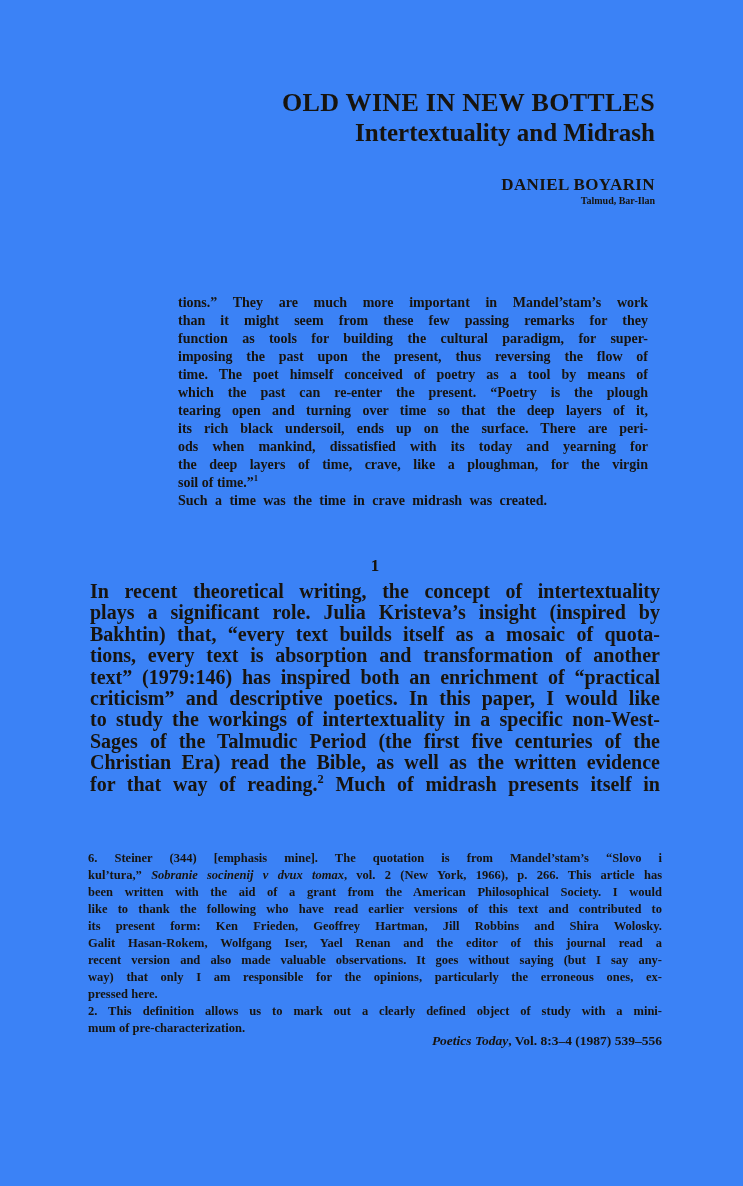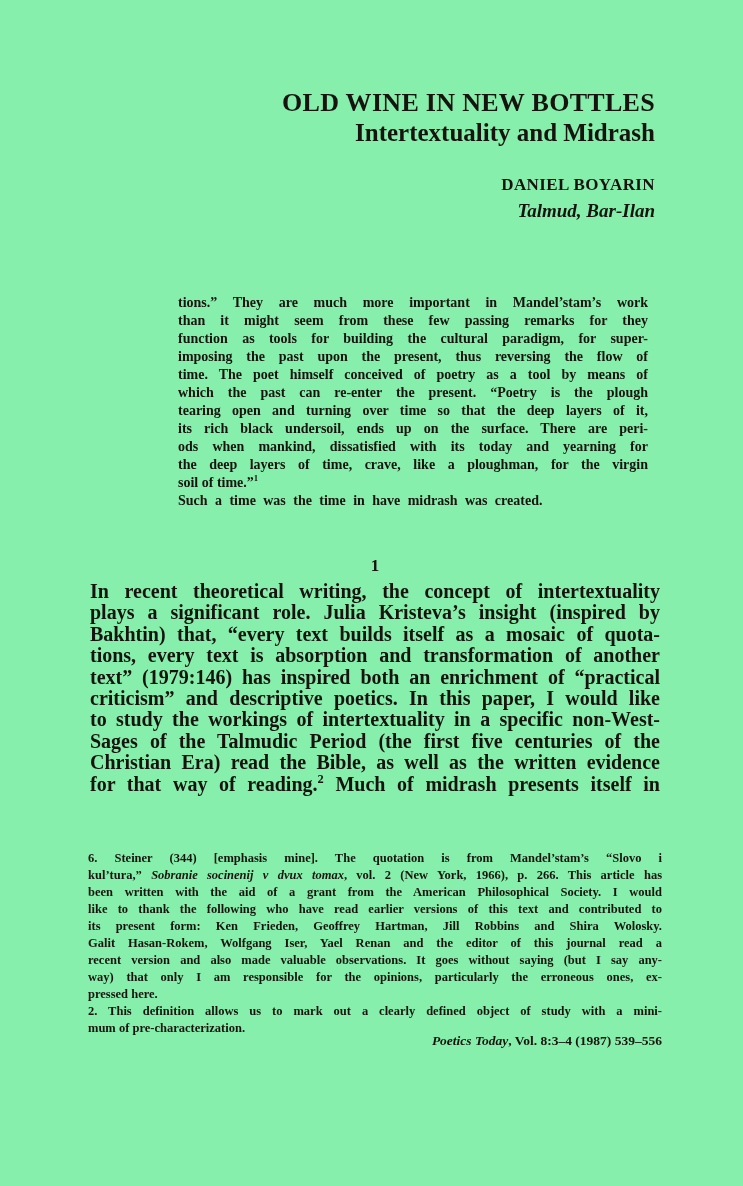--- a/index.html
+++ b/index.html
@@ -5,21 +5,21 @@
   html, body {
     margin: 0;
     padding: 0;
     background: #e8e8e8;
   }
   #page {
     position: relative;
     width: 743px;
     height: 1186px;
     margin: 0 auto;
-    background: #86efac;
+    background: #3b82f6;
     color: #17140f;
     font-family: "Liberation Serif", "DejaVu Serif", serif;
     font-weight: bold;
     overflow: hidden;
   }
   
   .header {
     position: absolute;
     top: 88px;
     right: 88px;
@@ -41,23 +41,21 @@
     top: 175px;
     right: 88px;
     text-align: right;
   }
   .author {
     font-size: 17px;
     letter-spacing: 0.4px;
     white-space: nowrap;
   }
   .affiliation {
-    font-size: 19px;
-    font-style: italic;
-    margin-top: 5px;
+    font-size: 10px;
     white-space: nowrap;
   }
   
   .quote {
     position: absolute;
     left: 178px;
     top: 294px;
     width: 470px;
     font-size: 14px;
     line-height: 18px;
@@ -134,21 +132,21 @@
       <div class="line"><span>than it might seem from these few passing remarks for they</span></div>
       <div class="line"><span>function as tools for building the cultural paradigm, for super-</span></div>
       <div class="line"><span>imposing the past upon the present, thus reversing the flow of</span></div>
       <div class="line"><span>time. The poet himself conceived of poetry as a tool by means of</span></div>
       <div class="line"><span>which the past can re-enter the present. “Poetry is the plough</span></div>
       <div class="line"><span>tearing open and turning over time so that the deep layers of it,</span></div>
       <div class="line"><span>its rich black undersoil, ends up on the surface. There are peri-</span></div>
       <div class="line"><span>ods when mankind, dissatisfied with its today and yearning for</span></div>
       <div class="line"><span>the deep layers of time, crave, like a ploughman, for the virgin</span></div>
       <div class="line l"><span>soil of time.”</span><span class="sup">1</span></div>
-      <div class="line lw"><span>Such a time was the time in have midrash was created.</span></div>
+      <div class="line lw"><span>Such a time was the time in crave midrash was created.</span></div>
     </div>
 
   <div class="sectionnum">1</div>
 
   <div class="bodytext">
       <div class="line"><span>In recent theoretical writing, the concept of intertextuality</span></div>
       <div class="line"><span>plays a significant role. Julia Kristeva’s insight (inspired by</span></div>
       <div class="line"><span>Bakhtin) that, “every text builds itself as a mosaic of quota-</span></div>
       <div class="line"><span>tions, every text is absorption and transformation of another</span></div>
       <div class="line"><span>text” (1979:146) has inspired both an enrichment of “practical</span></div>

